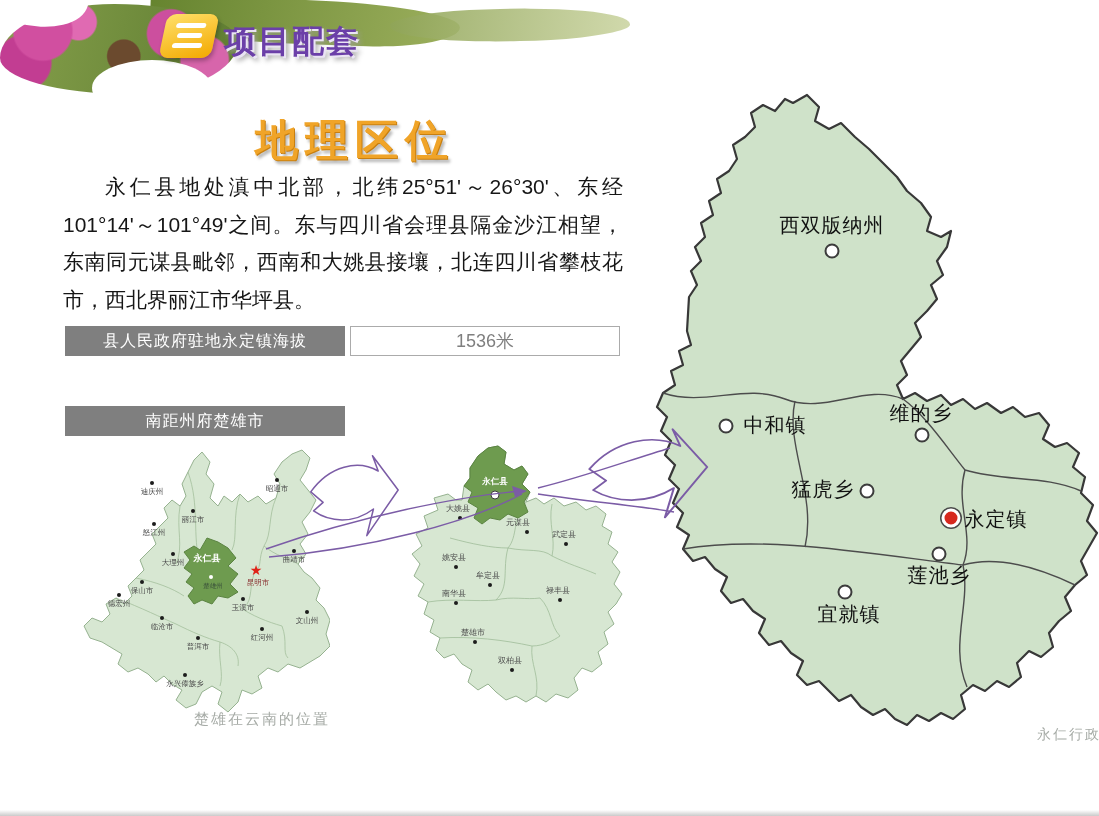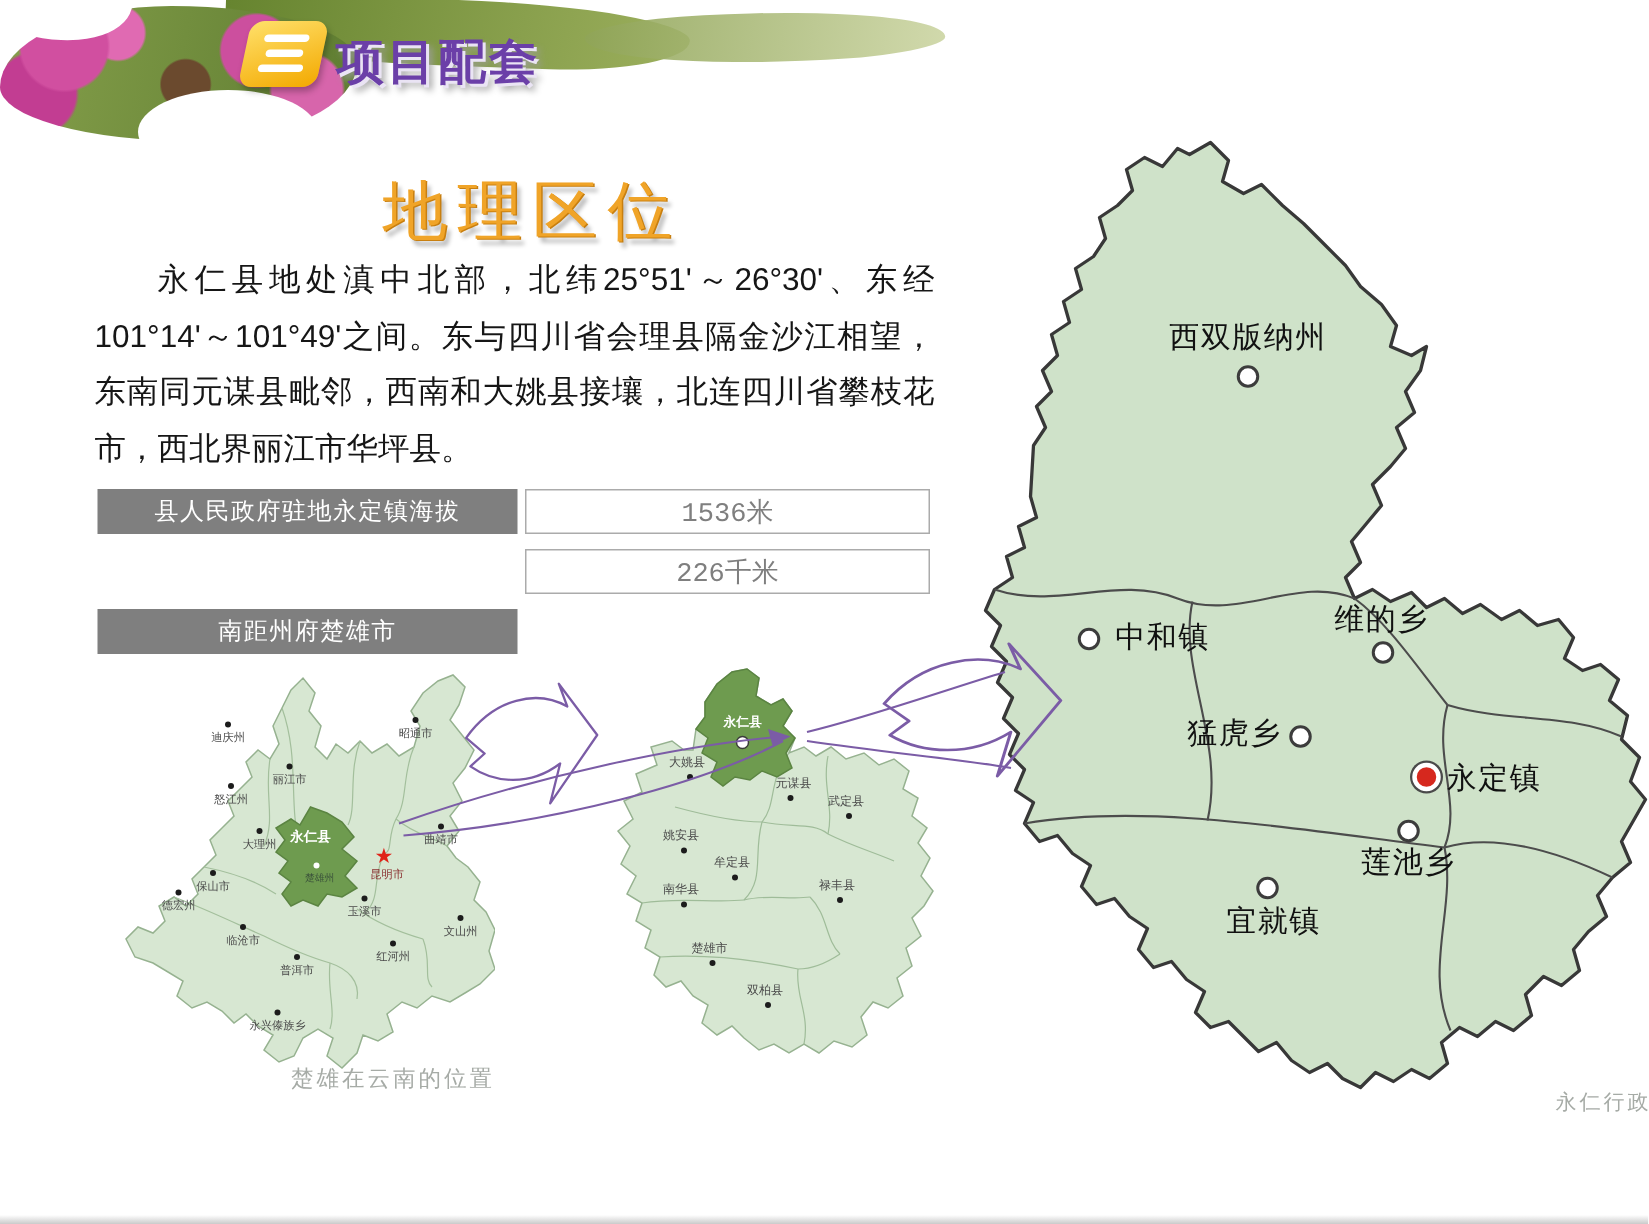--- a/index.html
+++ b/index.html
@@ -31,27 +31,27 @@
     transform:skewX(-12deg);box-shadow:2px 3px 4px rgba(0,0,0,.28);}
   .section-icon i{position:absolute;left:11px;height:5px;background:#fff;border-radius:3px;display:block;}
   .section-icon i:nth-child(1){top:9px;width:30px;}
   .section-icon i:nth-child(2){top:19px;width:25px;left:14px;}
   .section-icon i:nth-child(3){top:29px;width:30px;}
   .section-title{position:absolute;left:224px;top:20px;font-size:32px;font-weight:bold;color:#6b3fa8;
     letter-spacing:2px;text-shadow:2px 2px 0 #eae4f4,4px 4px 5px #9e9e9e;}
 
   
   .page-title{position:absolute;left:95px;top:112px;width:520px;text-align:center;
-    font-size:43px;font-weight:normal;color:#F0A428;letter-spacing:7px;
+    font-size:43px;font-weight:bold;color:#F0A428;letter-spacing:7px;
     text-shadow:1px 1px 0 #c87f10,3px 4px 3px #b9b9b9;}
   .intro{position:absolute;left:63px;top:168px;width:560px;font-size:21px;line-height:37.5px;
     color:#161616;text-align:justify;text-indent:2em;}
 
   
-  .fact-row{position:absolute;left:65px;width:556px;height:30px;font-family:Liberation Mono, monospace;}
+  .fact-row{position:absolute;left:65px;width:556px;height:30px;}
   .fact-label{position:absolute;left:0;top:0;width:280px;height:30px;background:#7f7f7f;color:#fff;
     font-size:16px;display:flex;align-items:center;justify-content:center;letter-spacing:1px;}
   .fact-value{position:absolute;left:285px;top:0;width:268px;height:28px;background:#fff;border:1px solid #ababab;
     color:#7f7f7f;font-size:18px;display:flex;align-items:center;justify-content:center;}
 
   
   .map{position:absolute;}
   .map svg{position:absolute;left:0;top:0;}
   .mlabel{position:absolute;transform:translate(-50%,-50%);white-space:nowrap;color:#4a4a4a;}
   .yn .mlabel{font-size:7.5px;}
@@ -97,21 +97,20 @@
   <div class="section-title">项目配套</div>
 
   <div class="page-title">地理区位</div>
   <div class="intro">永仁县地处滇中北部，北纬25°51'～26°30'、东经101°14'～101°49'之间。东与四川省会理县隔金沙江相望，东南同元谋县毗邻，西南和大姚县接壤，北连四川省攀枝花市，西北界丽江市华坪县。</div>
 
   <div class="fact-row" style="top:326px">
     <div class="fact-label">县人民政府驻地永定镇海拔</div>
     <div class="fact-value">1536米</div>
   </div>
   <div class="fact-row" style="top:366px">
-    <div class="fact-value">226千米</div>
   </div>
   <div class="fact-row" style="top:406px">
     <div class="fact-label">南距州府楚雄市</div>
   </div>
 
   <div class="map yn" style="left:72px;top:446px;width:258px;height:268px">
     <svg width="258" height="268" viewBox="0 0 258 268">
       <path fill="#D7E7D2" stroke="#96B290" stroke-width="1" d="M122,14 L130,6 L138,16 L134,28 L142,38 L138,52 L146,60 L152,50 L160,56 L168,48 L176,56 L186,50 L194,58 L204,52
            L208,38 L202,28 L210,16 L220,8 L230,4 L238,12 L234,24 L228,34 L236,44 L244,54 L238,66 L230,76 L236,88 L228,98
            L234,108 L226,118 L232,126 L240,132 L248,142 L244,154 L252,162 L258,174 L254,188 L258,200 L248,210 L238,216
@@ -192,21 +191,21 @@
         <path d="M148,158 C160,170 158,186 168,196"></path>
         <path d="M48,198 C80,196 112,200 140,206"></path>
         <path d="M140,206 C138,224 148,236 144,256"></path>
         <path d="M140,206 C152,206 162,200 168,196"></path>
       </g>
       <path fill="#6E9B4F" stroke="#5B8442" stroke-width="1" d="M78,28 L86,16 L96,8 L106,6 L114,12 L112,24 L122,30 L130,26 L136,34 L130,44 L138,52 L132,62 L136,72 L126,78
            L116,74 L108,80 L98,78 L90,84 L82,78 L86,68 L76,62 L80,52 L72,46 L78,38 Z"></path>
     </svg>
     <span class="mlabel" style="left:66px;top:68px">大姚县</span>
       <i class="dot" style="left:68px;top:78px"></i>
-    <span class="mlabel" style="left:137px;top:82px">元谋县</span>
+    <span class="mlabel" style="left:126px;top:82px">元谋县</span>
       <i class="dot" style="left:135px;top:92px"></i>
     <span class="mlabel" style="left:172px;top:94px">武定县</span>
       <i class="dot" style="left:174px;top:104px"></i>
     <span class="mlabel" style="left:62px;top:117px">姚安县</span>
       <i class="dot" style="left:64px;top:127px"></i>
     <span class="mlabel" style="left:96px;top:135px">牟定县</span>
       <i class="dot" style="left:98px;top:145px"></i>
     <span class="mlabel" style="left:62px;top:153px">南华县</span>
       <i class="dot" style="left:64px;top:163px"></i>
     <span class="mlabel" style="left:166px;top:150px">禄丰县</span>

